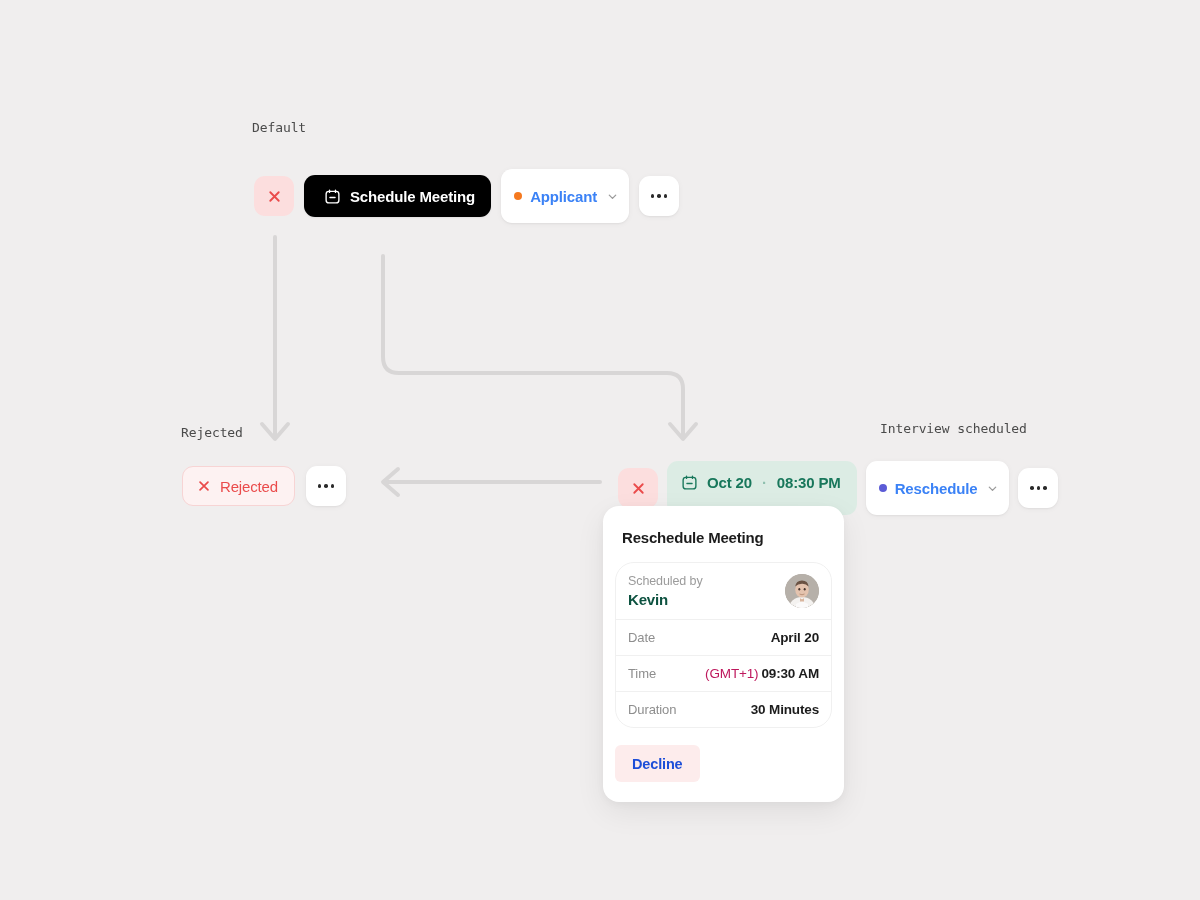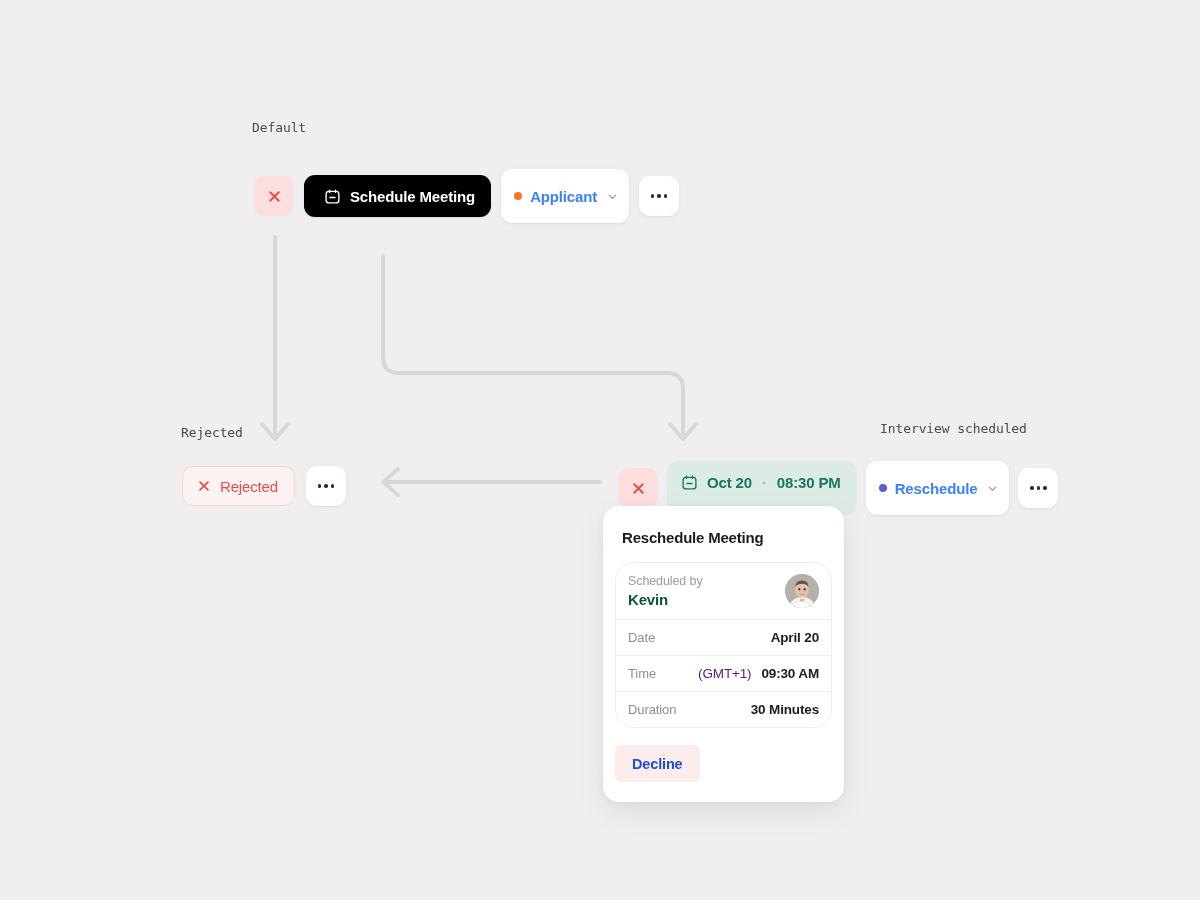--- a/index.html
+++ b/index.html
@@ -225,23 +225,23 @@
     color: #8e8e8e;
     letter-spacing: -0.1px;
   }
   .kv .v {
     font-size: 13.5px;
     font-weight: 600;
     color: #1c1c1c;
     letter-spacing: -0.15px;
   }
   .kv .v .tz {
-    color: #4c1d95;
+    color: #be185d;
     font-weight: 400;
-    margin-right: 10px;
+    margin-right: 3px;
     text-align: right;
   }
   .card-actions {
     display: flex;
     gap: 9px;
     padding: 17px 12px 20px 12px;
   }
   .btn-decline {
     height: 37px;
     background: #fdecec;

